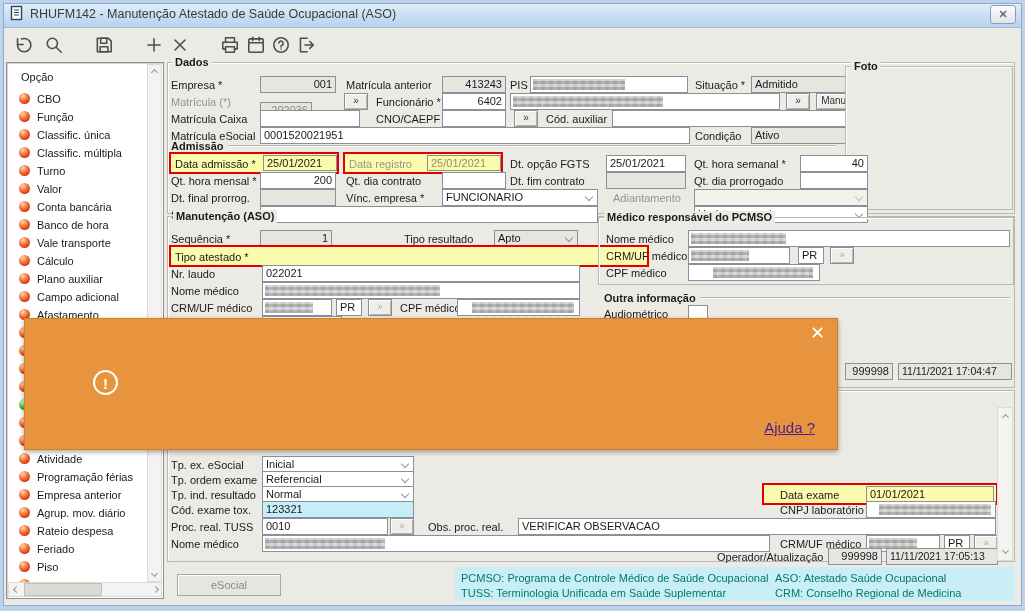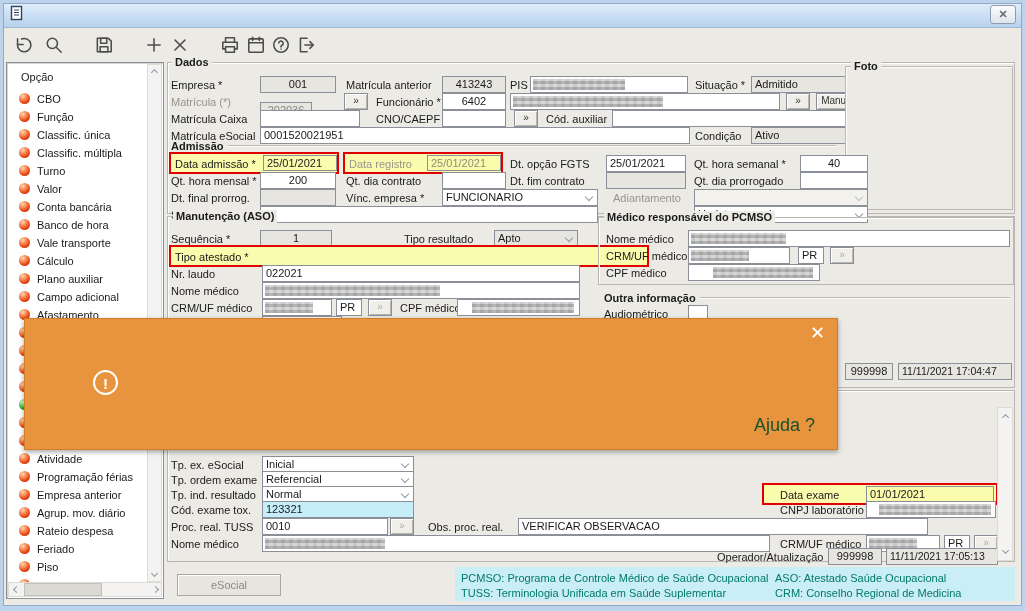--- a/index.html
+++ b/index.html
@@ -13,21 +13,21 @@
   .close-btn{position:absolute;right:9px;top:5px;width:26px;height:19px;background:linear-gradient(#fbfcfd,#dfe5ec);border:1px solid #8e9cb0;border-radius:3px;text-align:center;line-height:17px;color:#6a6f77;font-size:11px;font-weight:bold}
   
   .tbi{position:absolute;top:35px;width:20px;height:20px}
   .tbi svg{stroke:#4d4d4d;fill:none;stroke-width:1.4;stroke-linecap:round;stroke-linejoin:round}
   
   .lbl{position:absolute;white-space:nowrap;line-height:13px}
   .dim{color:#97948c}
   .b{font-weight:bold}
   .f{position:absolute;height:17px;border:1px solid #8a8f98;background:#fff;padding:1px 3px;line-height:13px;white-space:nowrap;overflow:hidden}
   .ro{background:#e7e5e0}
-  .num{text-align:center}
+  .num{text-align:right}
   .cmb{padding-right:15px}
   .cmb::after{content:'';position:absolute;right:5px;top:4px;width:5px;height:5px;border-right:1.6px solid #8d98a5;border-bottom:1.6px solid #8d98a5;transform:rotate(45deg)}
   .cmb.dis::after{border-color:#bcc0c6}
   .btn{position:absolute;height:17px;background:#f0eee8;border:1px solid #8a8f98;box-shadow:inset 1px 1px 0 #fff,inset -1px -1px 0 #b9b6ae;text-align:center;line-height:14px;font-size:10px;color:#333}
   .btn.dis{color:#b0ada6}
   .gbox{position:absolute;border:1px solid #bab7b0;box-shadow:inset 1px 1px 0 #fdfdfc}
   .leg{position:absolute;background:#eceae5;padding:0 3px;font-weight:bold;line-height:13px;white-space:nowrap}
   .hline{position:absolute;height:2px;border-top:1px solid #bab7b0;border-bottom:1px solid #fdfdfc}
   .px{position:absolute;left:2px;top:2px;height:11px;background-image:repeating-linear-gradient(0deg,rgba(150,150,150,.55) 0 3px,rgba(215,215,215,.55) 3px 6px),repeating-linear-gradient(90deg,#b9b9b9 0 4px,#d8d8d8 4px 8px)}
   .hl-wrap{position:absolute;border:2px solid var(--highlight-border,#e10000);background:var(--highlight-yellow,#fbfbae)}
@@ -47,38 +47,39 @@
   .chv.up{transform:rotate(-135deg)}
   .chv.down{transform:rotate(45deg)}
   .chv.left{transform:rotate(135deg)}
   .chv.right{transform:rotate(-45deg)}
   .sb-thumb{position:absolute;background:#dcdad5;border:1px solid #c2c0bb}
   
   .dialog{position:absolute;left:24px;top:318px;width:814px;height:132px;background:var(--dialog-orange,#e8943e);border:1px solid #d07f28;box-shadow:0 2px 5px rgba(0,0,0,.35);z-index:60;color:#fff}
   .dlg-close{position:absolute;right:12px;top:3px;font-size:18px;font-weight:300;color:#fff;line-height:22px}
   .dlg-icon{position:absolute;left:68px;top:51px;width:25px;height:25px;border:2.5px solid #fff;border-radius:50%;text-align:center;line-height:24px;font-size:15px;font-weight:bold;color:#fff}
   .dlg-msg{position:absolute;left:113px;top:56px;font-size:15px;font-weight:300;letter-spacing:.2px}
-  .dlg-help{position:absolute;right:22px;bottom:13px;font-size:18px;color:#14532d}
+  .dlg-help{position:absolute;right:22px;bottom:13px;font-size:15px;text-decoration:underline;color:#4c1d95}
   
   .esocial-btn{position:absolute;left:177px;top:574px;width:104px;height:22px;background:#e7e5e0;border:1px solid #a9a7a1;box-shadow:inset 1px 1px 0 #fff;text-align:center;line-height:20px;color:#8b8982}
   .legend-bg{position:absolute;left:455px;top:567px;width:560px;height:34px;background:var(--legend-bg,#c9eef5)}
   .legend-t{position:absolute;color:var(--legend-text,#00796b);white-space:nowrap}
 </style>
 </head>
 <body>
 
 <div class="titlebar">
   <span class="doc-icon">
     <svg width="16" height="17" viewBox="0 0 16 17">
         <rect x="2.5" y="1.5" width="10" height="13" fill="#fff" stroke="#33435c" stroke-width="1.4"></rect>
         <line x1="5" y1="5" x2="10" y2="5" stroke="#33435c" stroke-width="1"></line>
         <line x1="5" y1="7.5" x2="10" y2="7.5" stroke="#33435c" stroke-width="1"></line>
         <line x1="5" y1="10" x2="10" y2="10" stroke="#33435c" stroke-width="1"></line>
       </svg>
   </span>
+  <span class="title-text">RHUFM142 - Manutenção Atestado de Saúde Ocupacional (ASO)</span>
   <span class="close-btn">✕</span>
 </div>
 
 <span class="tbi" style="left:12px"><svg width="20" height="20" viewBox="0 0 18 18">
       <polyline points="5,3.5 5,8.5 10,8.5"></polyline>
       <path d="M5 8.5 A 6 6 0 1 0 8.6 3.6"></path>
     </svg></span>
 <span class="tbi" style="left:44px"><svg width="20" height="20" viewBox="0 0 18 18">
       <circle cx="7.5" cy="7.5" r="4.6"></circle>
       <line x1="11" y1="11" x2="15.5" y2="15.5"></line>
@@ -388,21 +389,21 @@
 <span class="lbl" style="left:171px;top:474px">Tp. ordem exame</span>
 <div class="f cmb" style="left:262px;top:471px;width:152px">Referencial</div>
 <span class="lbl" style="left:171px;top:489px">Tp. ind. resultado</span>
 <div class="f cmb" style="left:262px;top:486px;width:152px">Normal</div>
 <span class="lbl" style="left:171px;top:504px">Cód. exame tox.</span>
 <div class="f" style="left:262px;top:501px;width:152px;background:var(--tox-bg,#c5eef8)">123321</div>
 <span class="lbl" style="left:171px;top:521px">Proc. real. TUSS</span>
 <div class="f" style="left:262px;top:518px;width:126px">0010</div>
 <span class="btn dis" style="left:390px;top:518px;width:24px">»</span>
 <span class="lbl" style="left:428px;top:521px">Obs. proc. real.</span>
-<div class="f" style="left:518px;top:518px;width:410px">VERIFICAR OBSERVACAO</div>
+<div class="f" style="left:518px;top:518px;width:478px">VERIFICAR OBSERVACAO</div>
 <span class="lbl" style="left:171px;top:538px">Nome médico</span>
 <div class="f" style="left:262px;top:535px;width:508px">
     <span class="px" style="width:120px"></span>
   </div>
 
 <div class="hl-wrap" style="left:762px;top:483px;width:236px;height:22px">
   <span class="lbl" style="left:16px;top:4px">Data exame</span>
   <div class="f" style="left:102px;top:1px;width:128px;height:16px">01/01/2021</div>
 </div>
 <span class="lbl" style="left:780px;top:504px">CNPJ laboratório</span>

